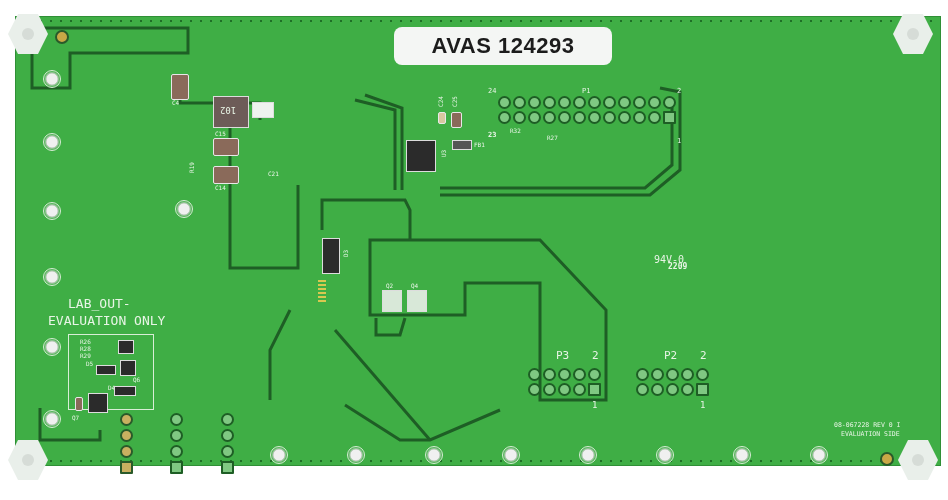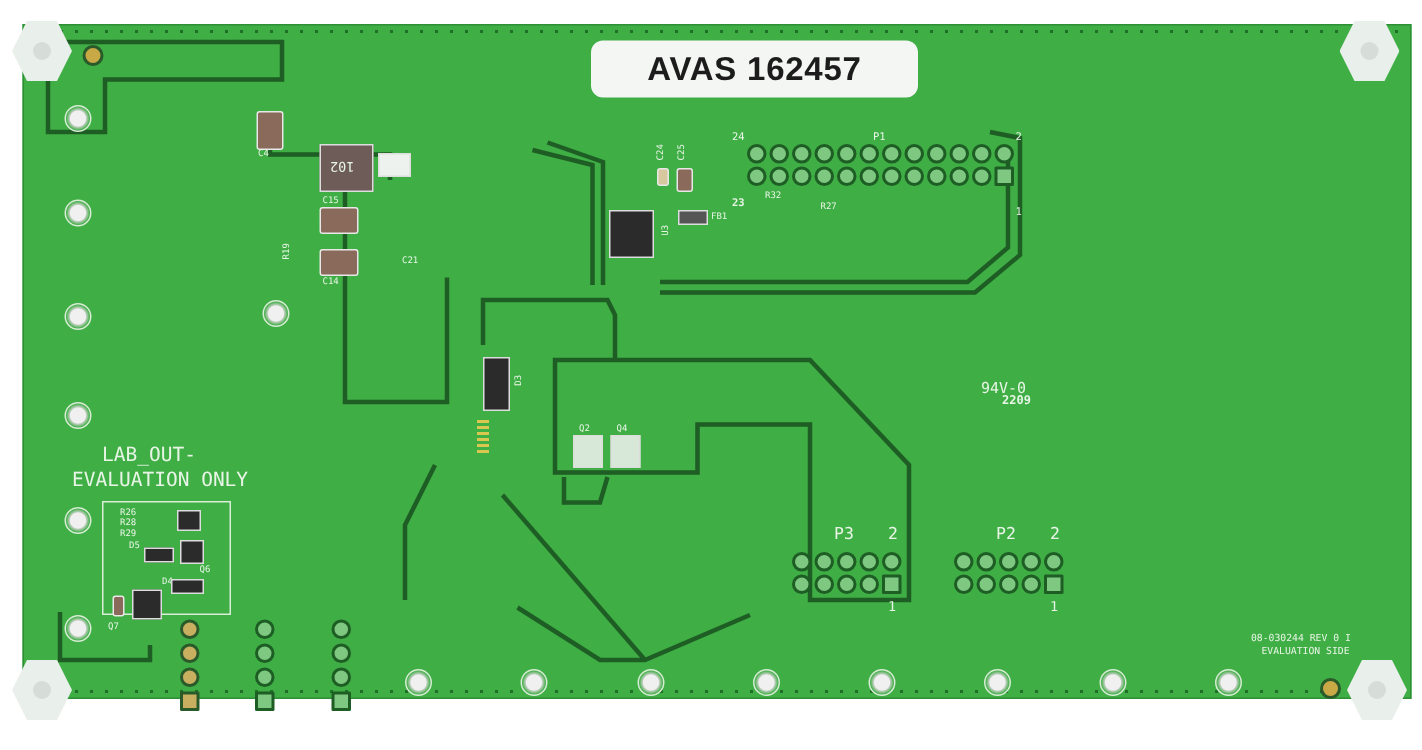--- a/index.html
+++ b/index.html
@@ -70,21 +70,21 @@
 <div class="hole" style="left:270px;top:446px"></div>
 <div class="hole" style="left:347px;top:446px"></div>
 <div class="hole" style="left:425px;top:446px"></div>
 <div class="hole" style="left:502px;top:446px"></div>
 <div class="hole" style="left:579px;top:446px"></div>
 <div class="hole" style="left:656px;top:446px"></div>
 <div class="hole" style="left:733px;top:446px"></div>
 <div class="hole" style="left:810px;top:446px"></div>
 
 <div class="label-box">
-  <span class="label-text">AVAS 162457</span>
+  <span class="label-text">AVAS 124293</span>
 </div>
 
 <div class="silk" style="left:68px;top:296px;font-size:13px;">LAB_OUT-</div>
 <div class="silk" style="left:48px;top:313px;font-size:13px;">EVALUATION ONLY</div>
 
 <div style="position:absolute;left:68px;top:334px;width:84px;height:74px;border:1px solid #d8eed6;"></div>
 <div class="silk" style="left:80px;top:338px;font-size:6px;line-height:7px;">R26</div>
 <div class="silk" style="left:80px;top:345px;font-size:6px;">R28</div>
 <div class="silk" style="left:80px;top:352px;font-size:6px;">R29</div>
 <div class="silk" style="left:86px;top:360px;font-size:6px;">D5</div>
@@ -209,14 +209,14 @@
     <div class="pin" style="position:static"></div>
     <div class="pin" style="position:static"></div>
     <div class="pin" style="position:static"></div>
   <div class="pin" style="position:static"></div>
     <div class="pin" style="position:static"></div>
     <div class="pin" style="position:static"></div>
     <div class="pin" style="position:static"></div>
     <div class="pin sq" style="position:static"></div>
 </div>
 
-<div class="silk" style="left:834px;top:421px;font-size:6.5px;">08-030244 REV 0 I</div>
+<div class="silk" style="left:834px;top:421px;font-size:6.5px;">08-067228 REV 0 I</div>
 <div class="silk" style="left:841px;top:430px;font-size:6.5px;">EVALUATION SIDE</div>
 
 </body></html>

